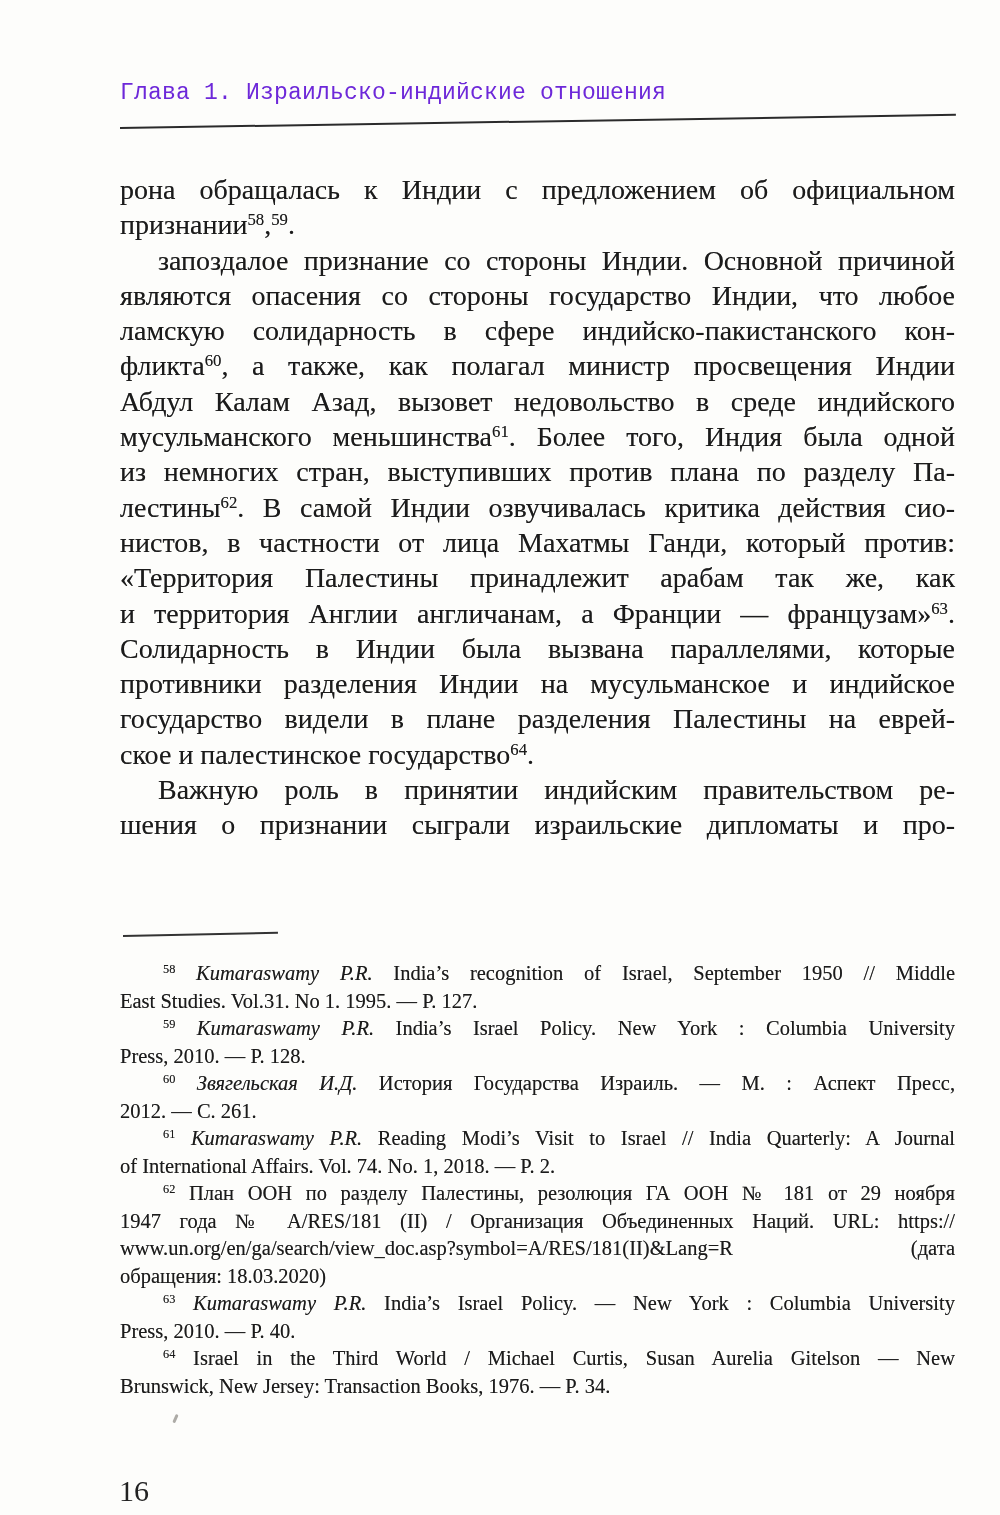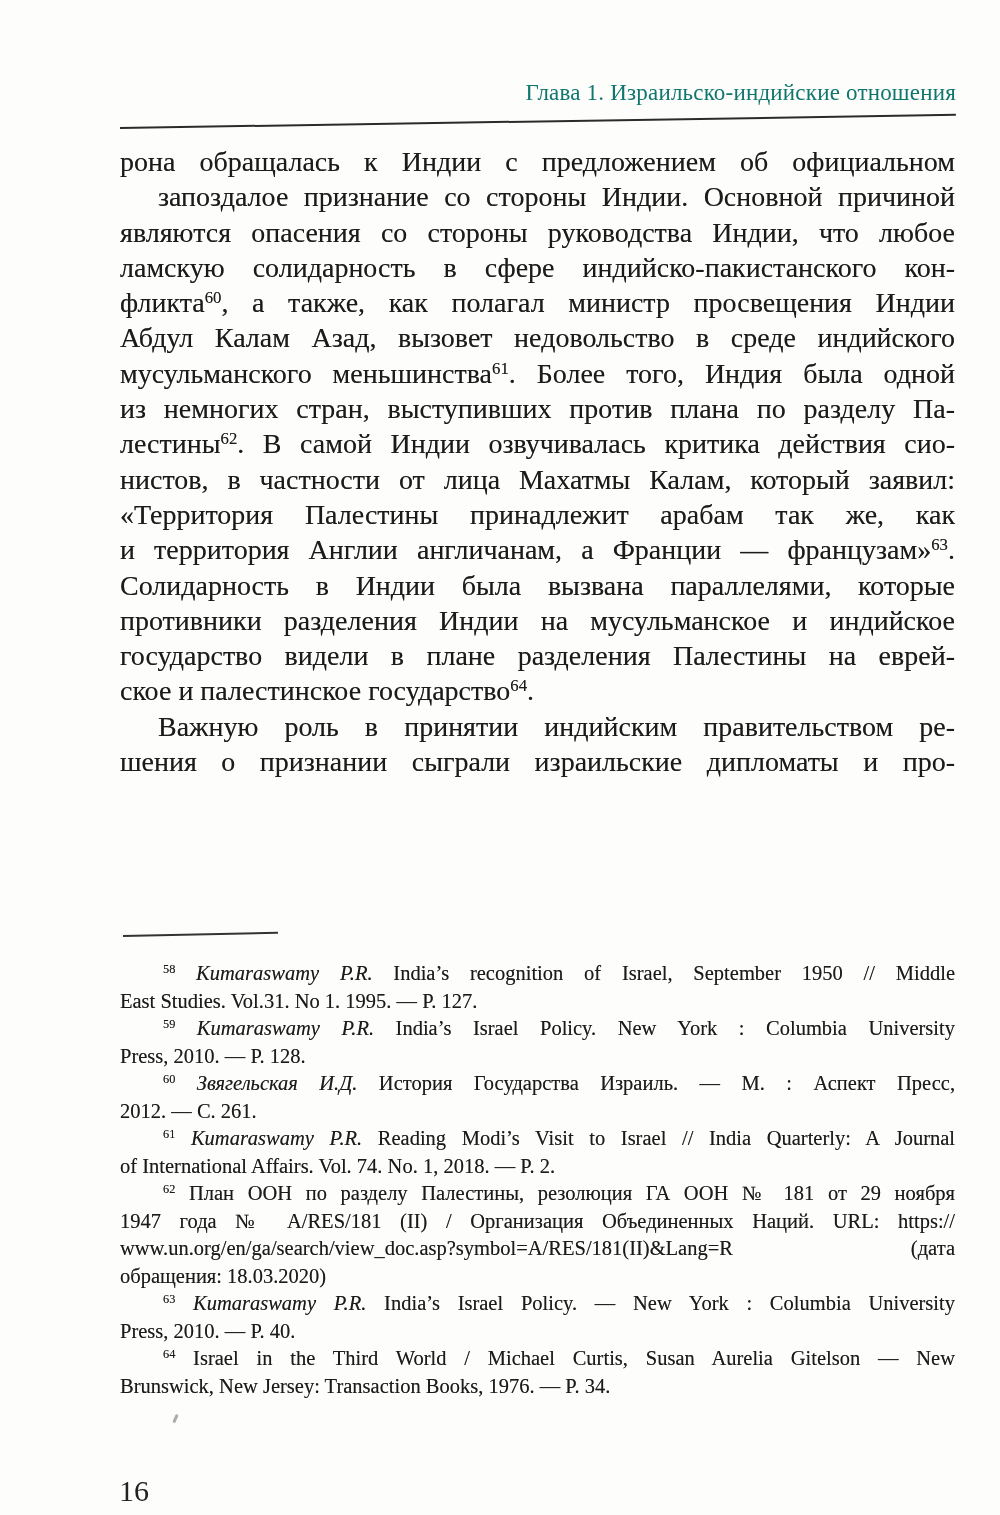--- a/index.html
+++ b/index.html
@@ -10,40 +10,39 @@
     background: #fdfdfb;
     overflow: hidden;
     font-family: "Liberation Serif", "DejaVu Serif", serif;
     color: #1b1b1b;
   }
   .chapter-title {
     position: absolute;
     left: 120px;
     top: 80px;
     width: 836px;
-    font-family: Liberation Serif, serif;
+    font-family: Liberation Mono, monospace;
     font-size: 23px;
     letter-spacing: 0.2px;
-    color: #0f766e;
-    text-align: right;
+    color: #6d28d9;
   }
   .header-rule {
     position: absolute;
     left: 120px;
     top: 127px;
     width: 836px;
     height: 0;
     border-top: 2.4px solid #2b2b2b;
     transform: rotate(-0.9deg);
     transform-origin: left center;
   }
   .body-text {
     position: absolute;
     left: 120px;
-    top: 144px;
+    top: 172px;
     width: 835px;
     font-size: 28px;
     line-height: 35.3px;
     text-shadow: 0 0 0.4px rgba(20,20,20,0.5);
   }
   .para { margin: 0; }
   .line { text-align: left; }
   .line.j { text-align: justify; text-align-last: justify; }
   .body-text .para.indent .line:first-child { text-indent: 38px; }
   sup {
@@ -96,31 +95,32 @@
 
 <div class="page">
 
   <div class="chapter-title">Глава 1. Израильско-индийские отношения</div>
 
   <div class="header-rule"></div>
 
   <div class="body-text">
       <div class="para">
         <div class="line j">рона обращалась к Индии с предложением об официальном</div>
+        <div class="line">признании<sup>58</sup>,<sup>59</sup>.</div>
       </div>
       <div class="para indent">
         <div class="line j">запоздалое признание со стороны Индии. Основной причиной</div>
-        <div class="line j">являются опасения со стороны руководства Индии, что любое</div>
+        <div class="line j">являются опасения со стороны государство Индии, что любое</div>
         <div class="line j">ламскую солидарность в сфере индийско-пакистанского кон-</div>
         <div class="line j">фликта<sup>60</sup>, а также, как полагал министр просвещения Индии</div>
         <div class="line j">Абдул Калам Азад, вызовет недовольство в среде индийского</div>
         <div class="line j">мусульманского меньшинства<sup>61</sup>. Более того, Индия была одной</div>
         <div class="line j">из немногих стран, выступивших против плана по разделу Па-</div>
         <div class="line j">лестины<sup>62</sup>. В самой Индии озвучивалась критика действия сио-</div>
-        <div class="line j">нистов, в частности от лица Махатмы Калам, который заявил:</div>
+        <div class="line j">нистов, в частности от лица Махатмы Ганди, который против:</div>
         <div class="line j">«Территория Палестины принадлежит арабам так же, как</div>
         <div class="line j">и территория Англии англичанам, а Франции — французам»<sup>63</sup>.</div>
         <div class="line j">Солидарность в Индии была вызвана параллелями, которые</div>
         <div class="line j">противники разделения Индии на мусульманское и индийское</div>
         <div class="line j">государство видели в плане разделения Палестины на еврей-</div>
         <div class="line">ское и палестинское государство<sup>64</sup>.</div>
       </div>
       <div class="para indent">
         <div class="line j">Важную роль в принятии индийским правительством ре-</div>
         <div class="line j">шения о признании сыграли израильские дипломаты и про-</div>

